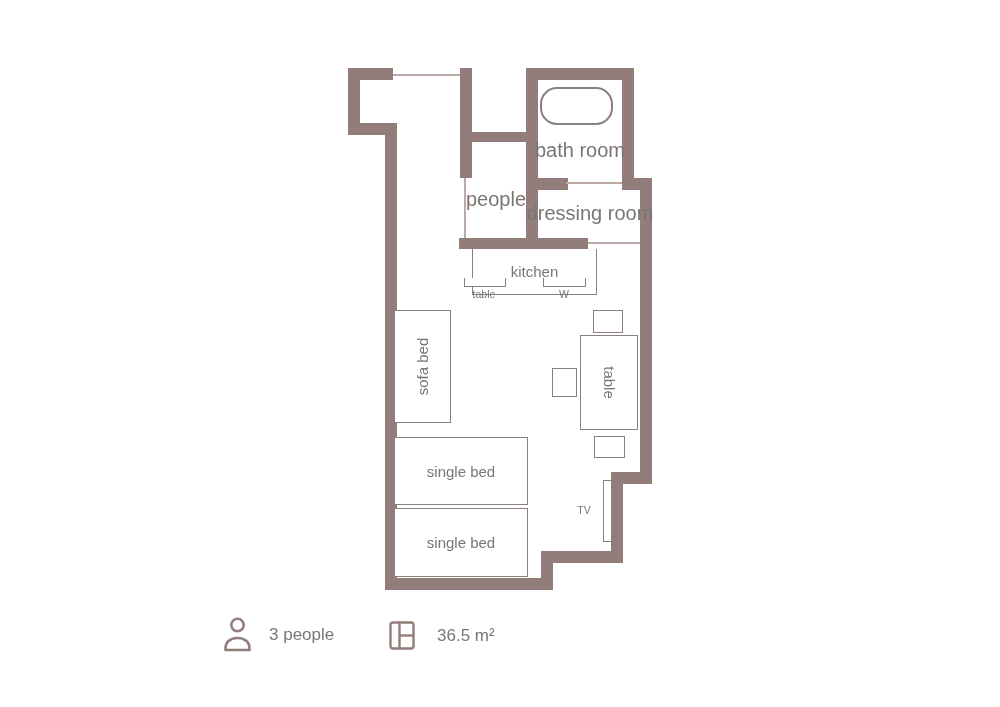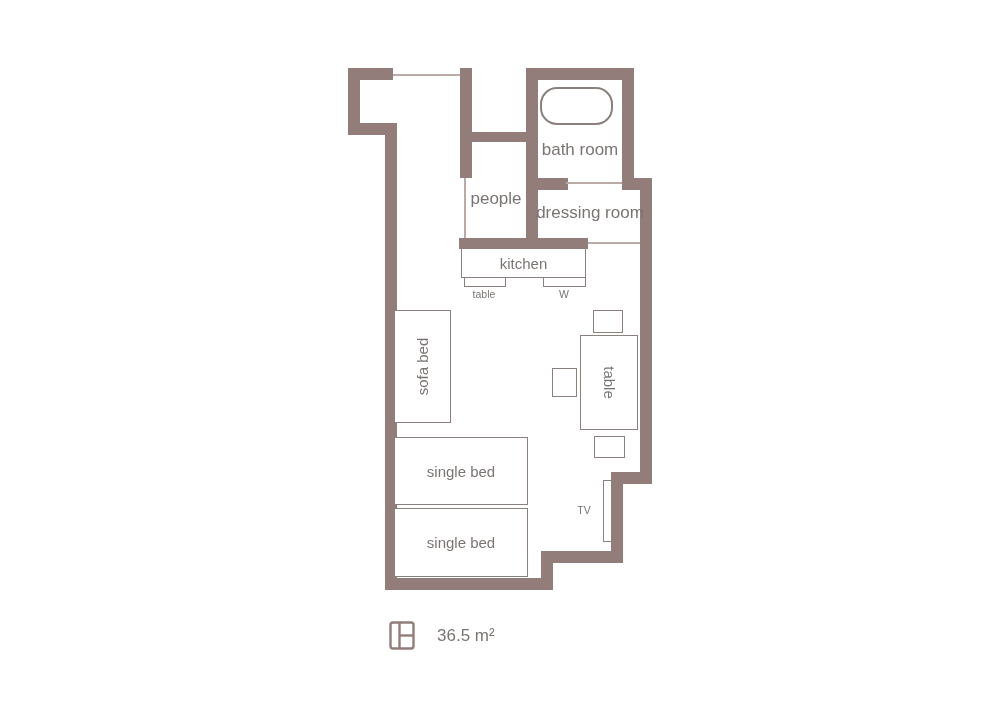--- a/index.html
+++ b/index.html
@@ -16,21 +16,21 @@
     overflow:hidden;
   }
   .wall{position:absolute;background:var(--wall);}
   .tline{position:absolute;background:var(--line);}
   .furn{
     position:absolute;border:1.5px solid var(--outline);background:#fff;
     display:flex;align-items:center;justify-content:center;box-sizing:border-box;
   }
   .no-top{border-top:none;}
   .room-label{
-    position:absolute;color:var(--text);font-size:17px;text-align:center;
+    position:absolute;color:var(--text);font-size:20px;text-align:center;
     white-space:nowrap;transform:translate(-50%,-50%);
   }
   .big{font-size:17px;}
   .small{font-size:10.5px;}
   .furn-label{font-size:15px;color:var(--text);white-space:nowrap;}
   .rot-ccw{transform:rotate(-90deg);}
   .rot-cw{transform:rotate(90deg);}
   .tub{border-radius:17px;border-width:2px;}
   .legend{
     position:absolute;left:0;top:608px;width:1000px;height:60px;
@@ -66,21 +66,21 @@
   <div class="wall" style="left:460px;top:132px;width:66px;height:10px"></div>
   <div class="wall" style="left:459px;top:238px;width:129px;height:11px"></div>
 
   <div class="tline" style="left:393px;top:74px;width:67px;height:2px"></div>
   <div class="tline" style="left:464px;top:178px;width:2px;height:60px"></div>
   <div class="tline" style="left:566px;top:182px;width:56px;height:2px"></div>
   <div class="tline" style="left:588px;top:242px;width:52px;height:2px"></div>
 
   <div class="furn tub" style="left:540px;top:87px;width:73px;height:38px"></div>
 
-  <div class="furn no-top" style="left:461px;top:249px;width:125px;height:29px">
+  <div class="furn no-top" style="left:472px;top:249px;width:125px;height:46px">
     <span class="furn-label big">kitchen</span>
   </div>
   <div class="furn no-top" style="left:464px;top:278px;width:42px;height:9px"></div>
   <div class="furn no-top" style="left:543px;top:278px;width:43px;height:9px"></div>
 
   <div class="furn" style="left:394px;top:310px;width:57px;height:113px">
     <span class="furn-label rot-ccw">sofa bed</span>
   </div>
 
   <div class="furn" style="left:580px;top:335px;width:58px;height:95px">
@@ -101,20 +101,29 @@
 
   <div class="room-label" style="left:580px;top:150px">bath room</div>
   <div class="room-label" style="left:496px;top:199px">people</div>
   <div class="room-label" style="left:590px;top:213px">dressing room</div>
   <div class="room-label small" style="left:484px;top:294px">table</div>
   <div class="room-label small" style="left:564px;top:294px">W</div>
   <div class="room-label small" style="left:584px;top:510px">TV</div>
 
   <div class="legend">
 
+    <div class="legend-item" style="left:222px;top:8px">
+      <span class="legend-icon">
+        <svg width="31" height="37" viewBox="0 0 31 37" fill="none" stroke="currentColor" stroke-width="2.6" stroke-linecap="round" stroke-linejoin="round">
+          <circle cx="15.5" cy="9" r="6.2"></circle>
+          <path d="M3.5,34 v-1.5 c0,-7 5.4,-10.5 12,-10.5 s12,3.5 12,10.5 V34 Z"></path>
+        </svg>
+      </span>
+      <span style="margin-left:16px">3 people</span>
+    </div>
 
     <div class="legend-item" style="left:389px;top:13px">
       <span class="legend-icon">
         <svg width="26" height="29" viewBox="0 0 26 29" fill="none" stroke="currentColor" stroke-width="2.4" stroke-linejoin="round">
           <rect x="1.5" y="1.5" width="23" height="26" rx="2.5"></rect>
           <line x1="10.5" y1="1.5" x2="10.5" y2="27.5"></line>
           <line x1="10.5" y1="14.5" x2="24.5" y2="14.5"></line>
         </svg>
       </span>
       <span style="margin-left:22px">36.5 m²</span>

